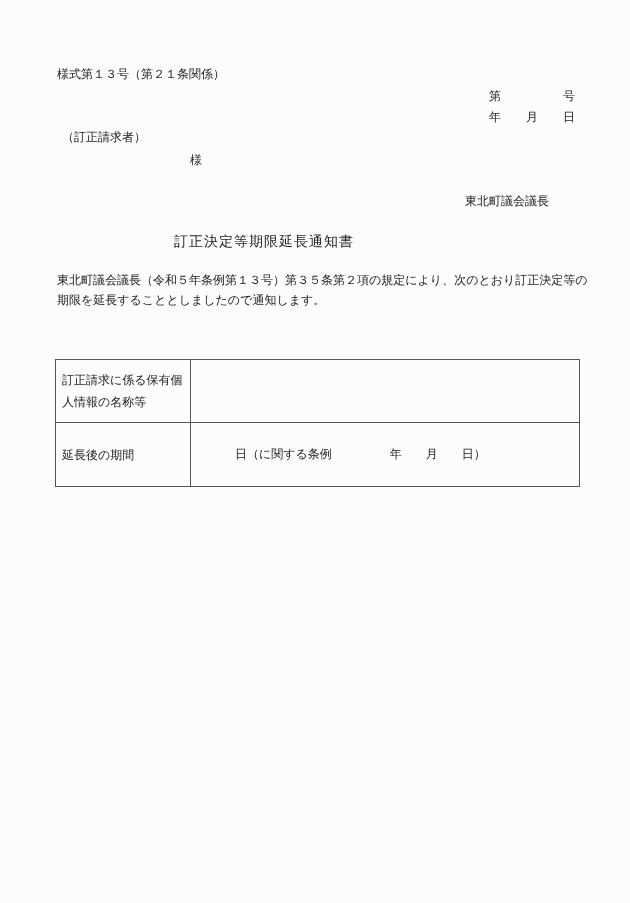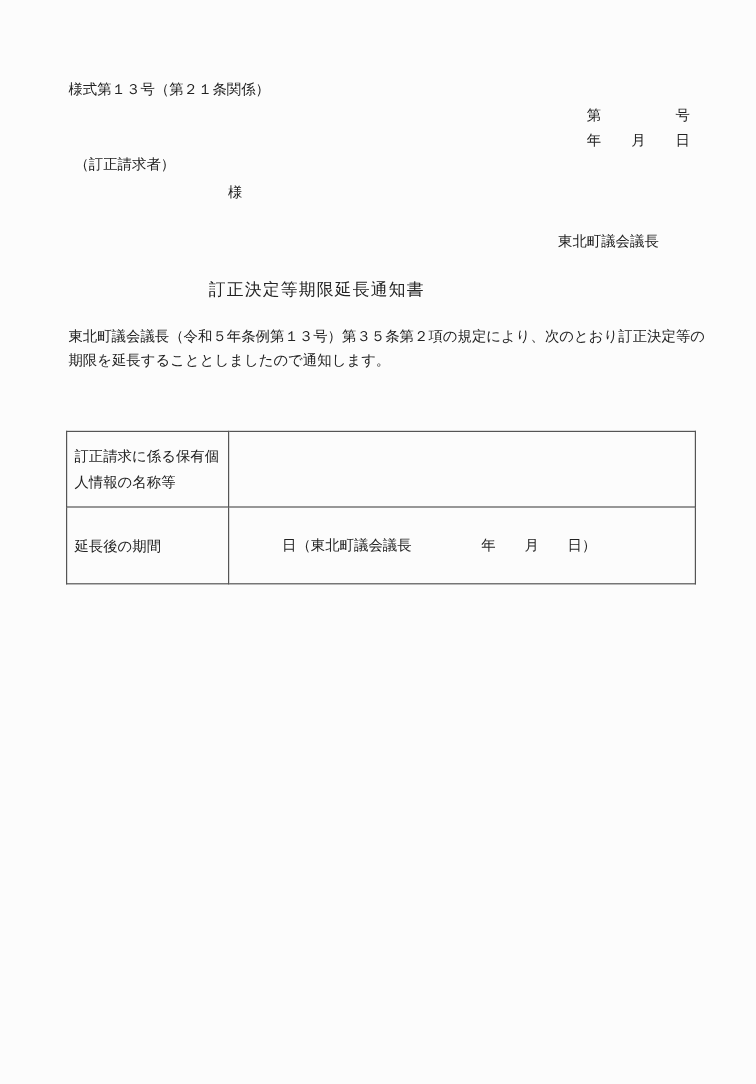--- a/index.html
+++ b/index.html
@@ -87,17 +87,17 @@
 
 <table class="info-table">
   <tbody>
       <tr class="row-1">
     <td class="label-cell">訂正請求に係る保有個人情報の名称等</td>
     <td></td>
   </tr>
   <tr class="row-2">
     <td class="label-cell">延長後の期間</td>
     <td class="period-value">
-      <span class="pv-day">日（東北町議会議長</span><span class="pv-deadline-year">年</span><span class="pv-deadline-month">月</span><span class="pv-deadline-day">日）</span>
+      <span class="pv-day">日（に関する条例</span><span class="pv-deadline-year">年</span><span class="pv-deadline-month">月</span><span class="pv-deadline-day">日）</span>
     </td>
   </tr>
 </tbody>
   </table>
 
 </body></html>

